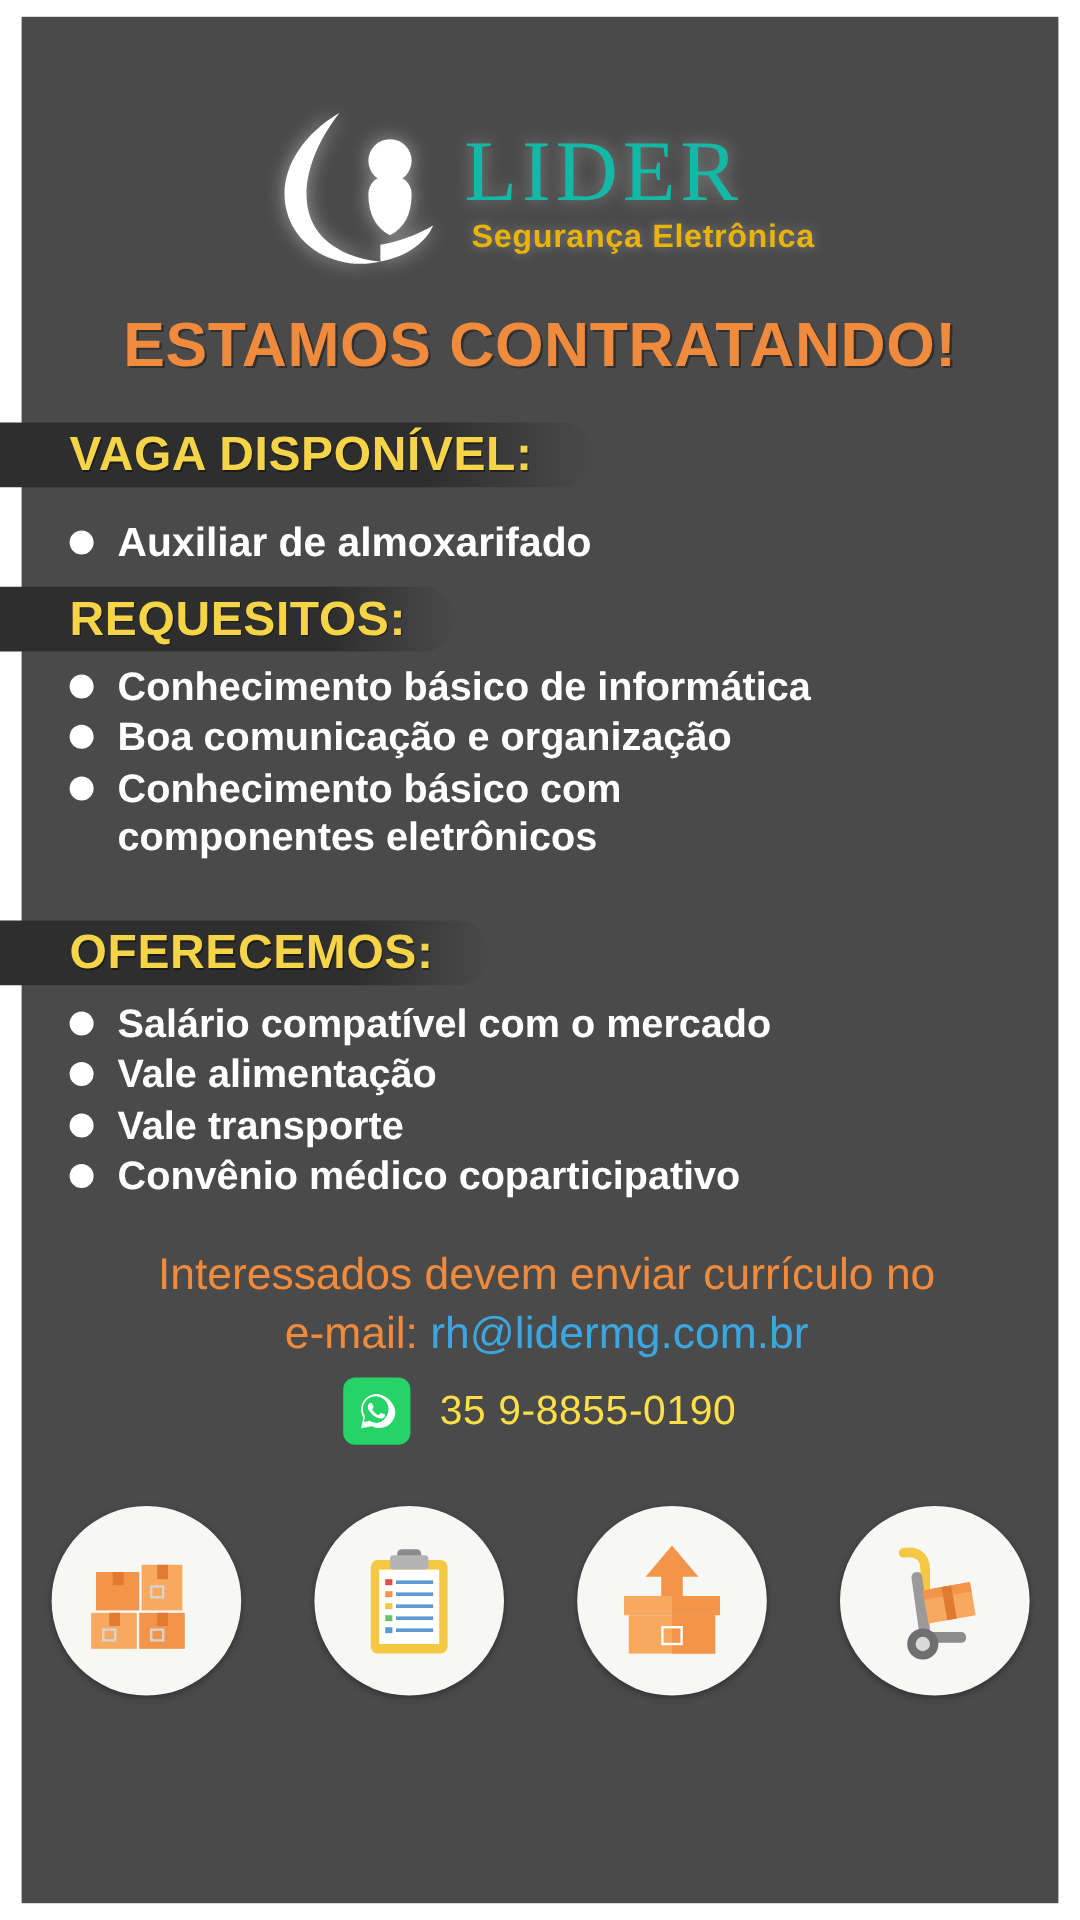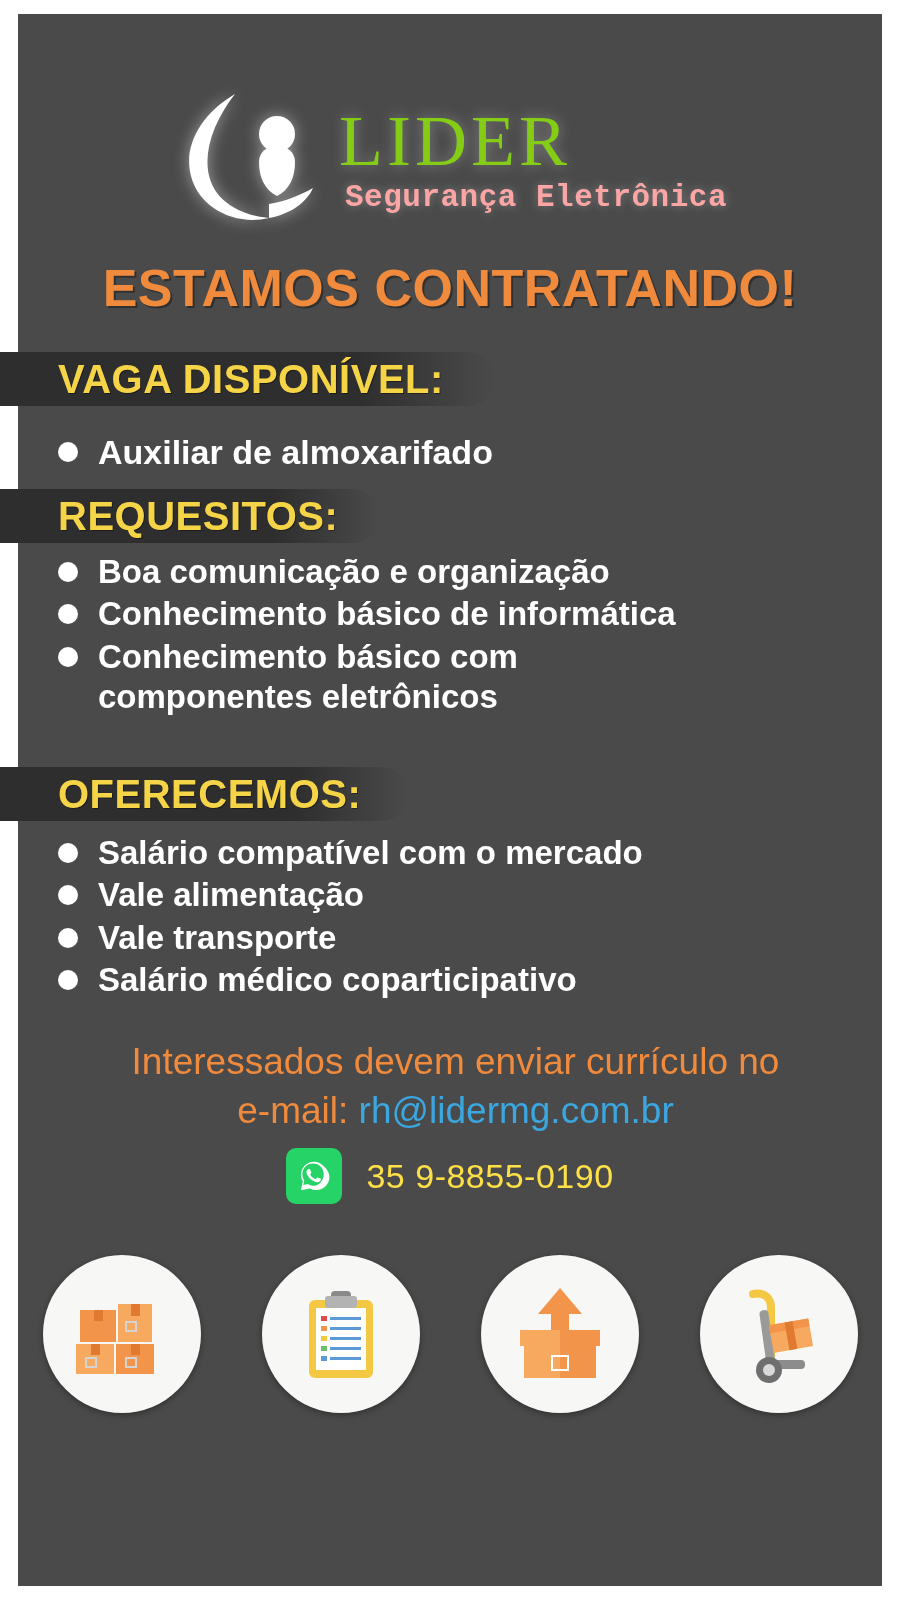--- a/index.html
+++ b/index.html
@@ -59,29 +59,29 @@
     display: flex;
     flex-direction: column;
     align-items: flex-start;
     justify-content: center;
     margin-top: 4px;
   }
   .logo-title {
     font-family: "Liberation Serif", serif;
     font-size: 72px;
     line-height: 0.95;
-    color: #84cc16;
+    color: #14b8a6;
     letter-spacing: 4px;
     font-weight: 400;
     text-shadow: 0 0 14px rgba(255,255,255,0.35);
   }
   .logo-sub {
-    font-family: Liberation Mono, monospace;
-    font-size: 31px;
-    color: #fca5a5;
+    font-family: Liberation Sans, sans-serif;
+    font-size: 27px;
+    color: #eab308;
     letter-spacing: 0.5px;
     font-weight: 700;
     margin-top: 4px;
     margin-left: 6px;
     text-shadow: 0 0 10px rgba(255,255,255,0.3);
   }
 
   
   .headline {
     position: absolute;
@@ -253,25 +253,25 @@
       <div class="item-text">Auxiliar de almoxarifado</div>
     </div>
   </div>
 
   <div class="sec-head" id="sec-req">
     <span>REQUESITOS:</span>
   </div>
   <div class="list" id="list-req">
     <div class="list-item">
       <div class="bullet"></div>
+      <div class="item-text">Conhecimento básico de informática</div>
+    </div>
+    <div class="list-item">
+      <div class="bullet"></div>
       <div class="item-text">Boa comunicação e organização</div>
-    </div>
-    <div class="list-item">
-      <div class="bullet"></div>
-      <div class="item-text">Conhecimento básico de informática</div>
     </div>
     <div class="list-item">
       <div class="bullet"></div>
       <div class="item-text" style="max-width:470px;">Conhecimento básico com componentes eletrônicos</div>
     </div>
   </div>
 
   <div class="sec-head" id="sec-ofer">
     <span>OFERECEMOS:</span>
   </div>
@@ -283,21 +283,21 @@
     <div class="list-item">
       <div class="bullet"></div>
       <div class="item-text">Vale alimentação</div>
     </div>
     <div class="list-item">
       <div class="bullet"></div>
       <div class="item-text">Vale transporte</div>
     </div>
     <div class="list-item">
       <div class="bullet"></div>
-      <div class="item-text">Salário médico coparticipativo</div>
+      <div class="item-text">Convênio médico coparticipativo</div>
     </div>
   </div>
 
   <div class="contact">
     <div>Interessados devem enviar currículo no</div>
     <div>
       <span>e-mail: </span><span class="email">rh@lidermg.com.br</span>
     </div>
   </div>
 

